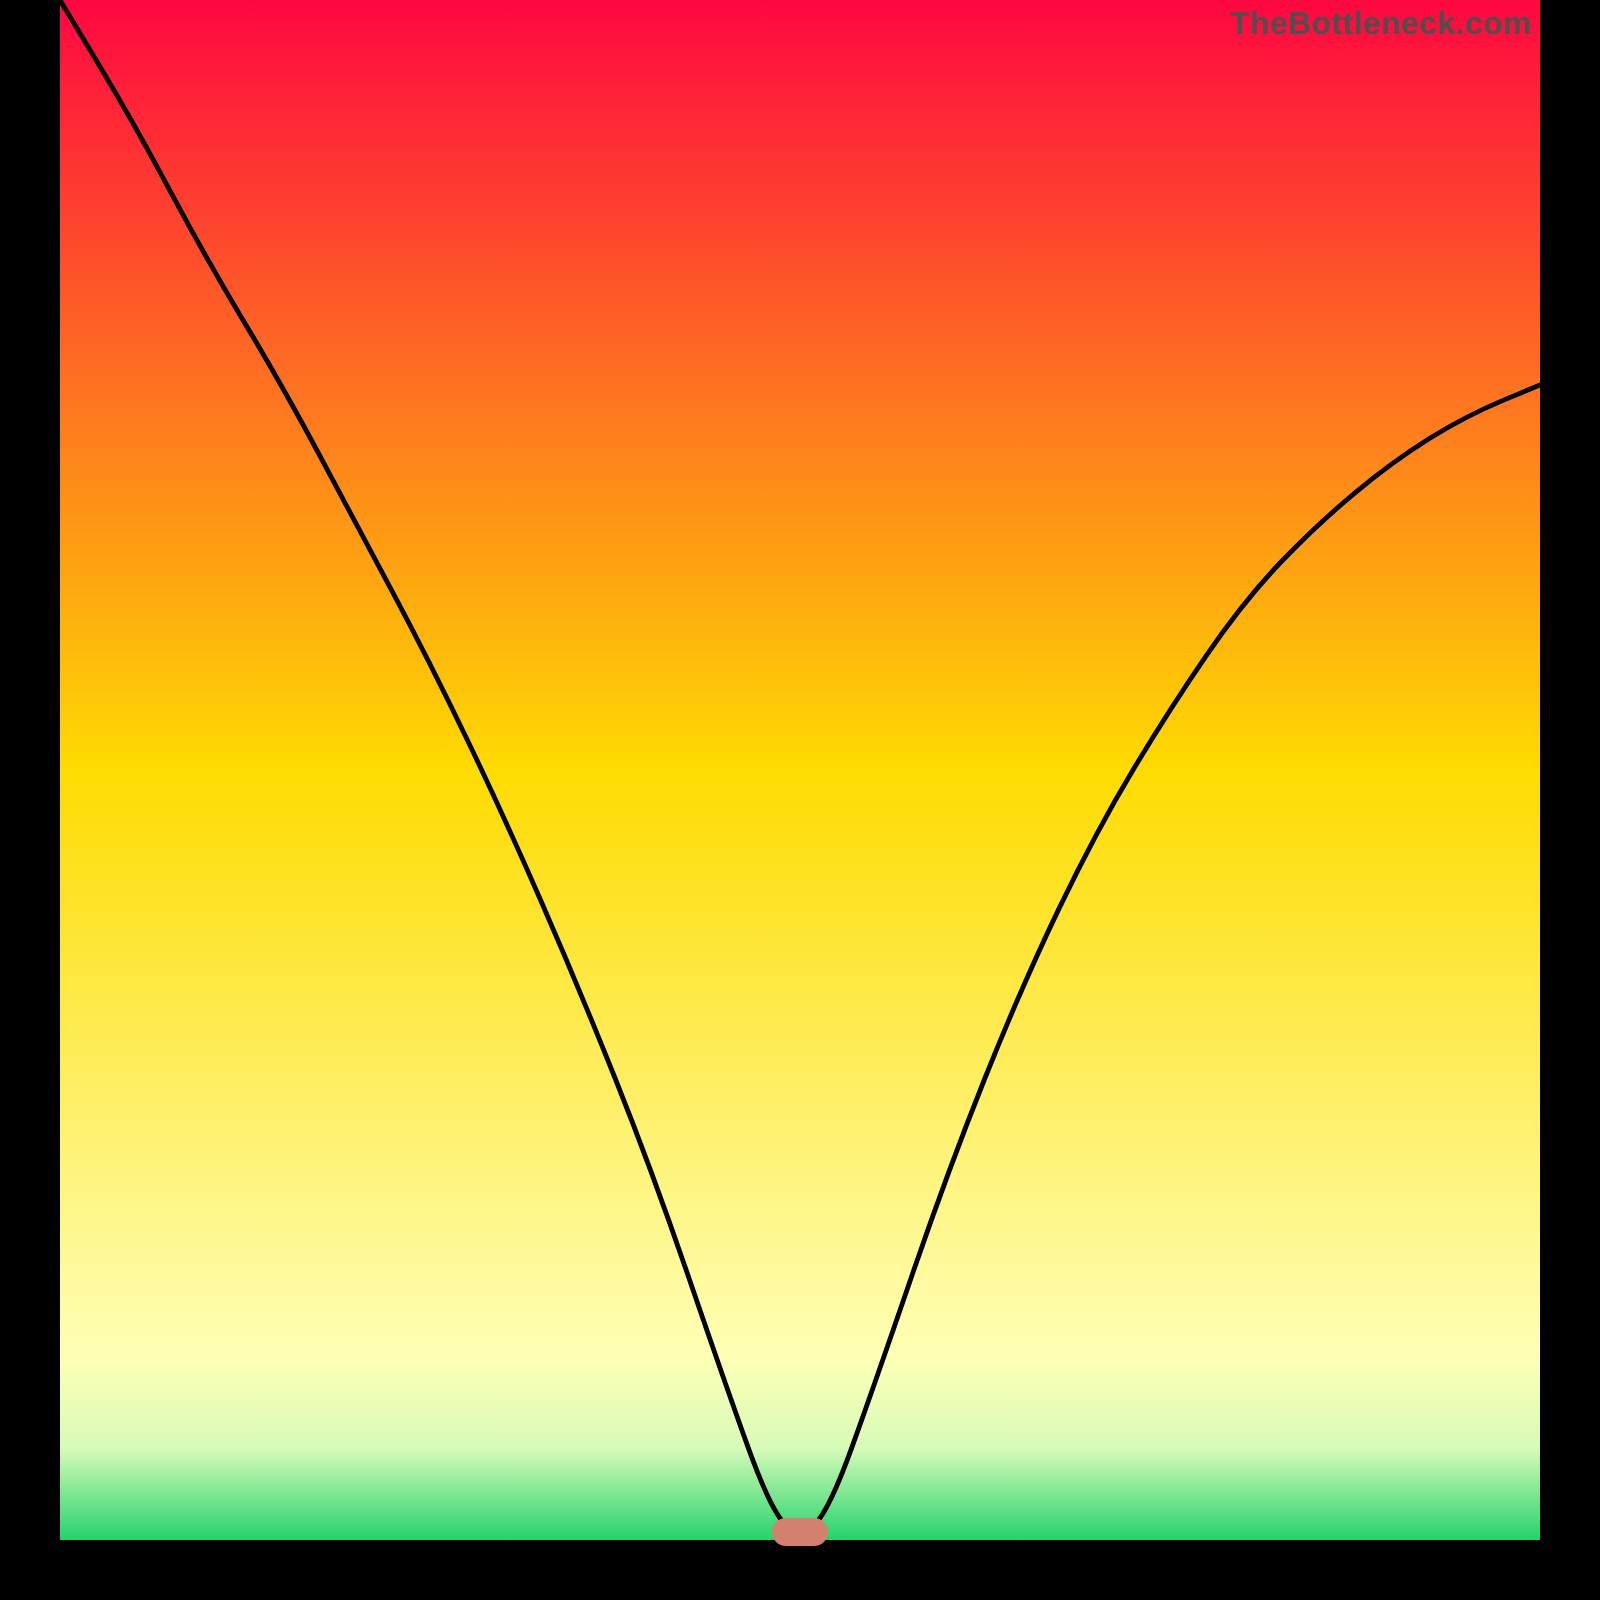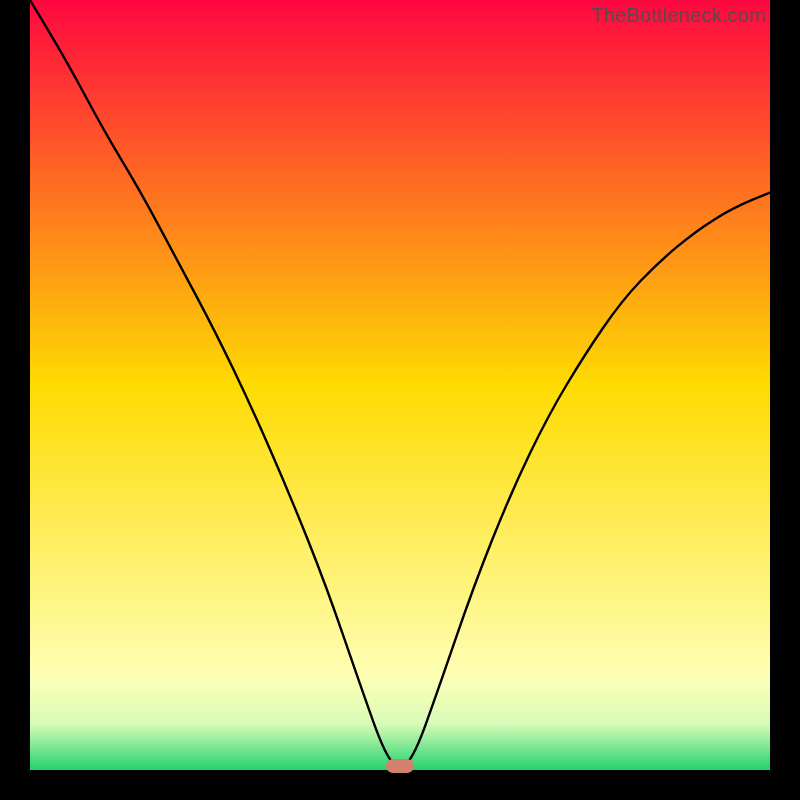--- a/index.html
+++ b/index.html
@@ -29,22 +29,22 @@
     left: 0;
     top: 0;
     width: 100%;
     height: 100%;
   }
   .watermark {
     position: absolute;
     top: 4px;
     right: 34px;
     color: #4f4f4f;
-    font-size: 20px;
-    font-weight: 400;
+    font-size: 16px;
+    font-weight: 700;
     letter-spacing: 0.2px;
     user-select: none;
   }
   svg.curve {
     position: absolute;
     left: 0;
     top: 0;
     width: 100%;
     height: 100%;
   }

